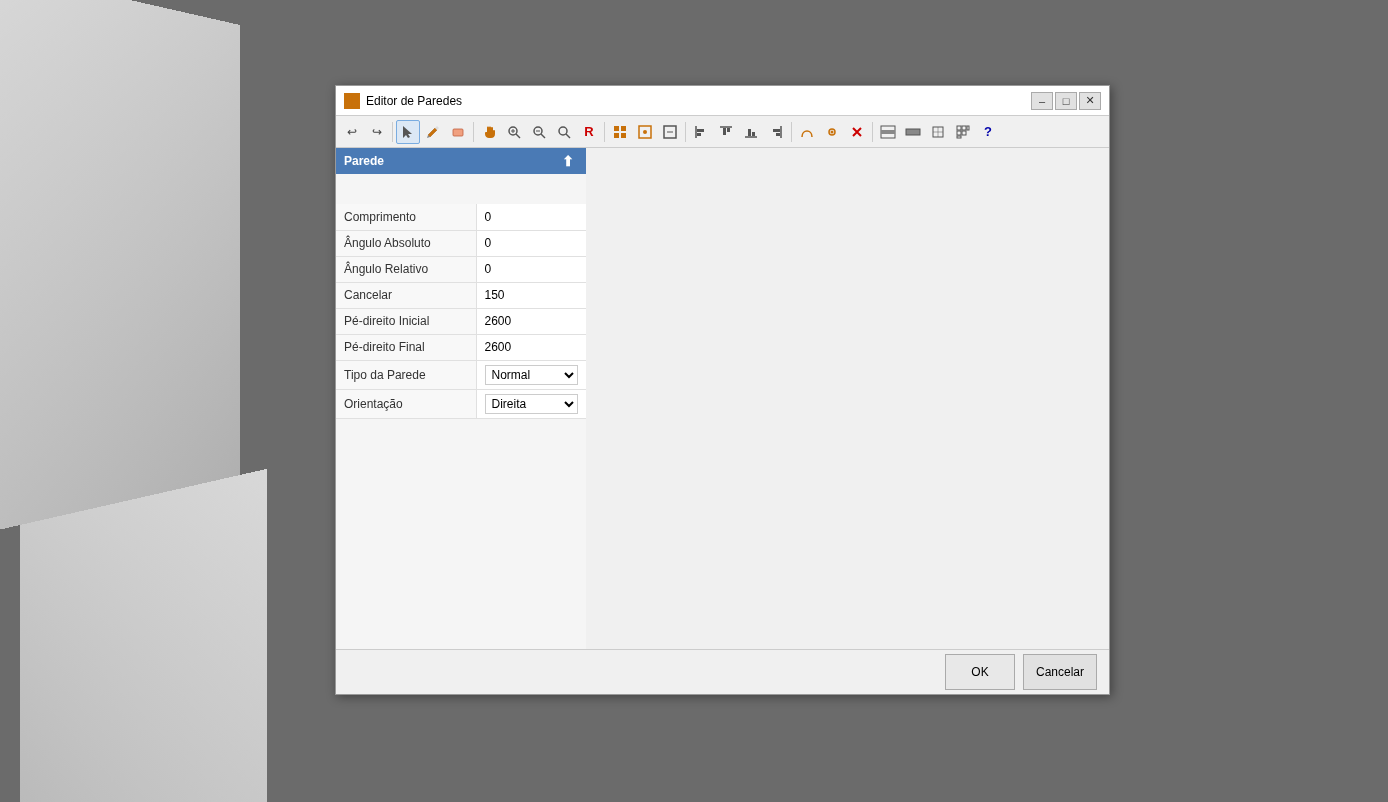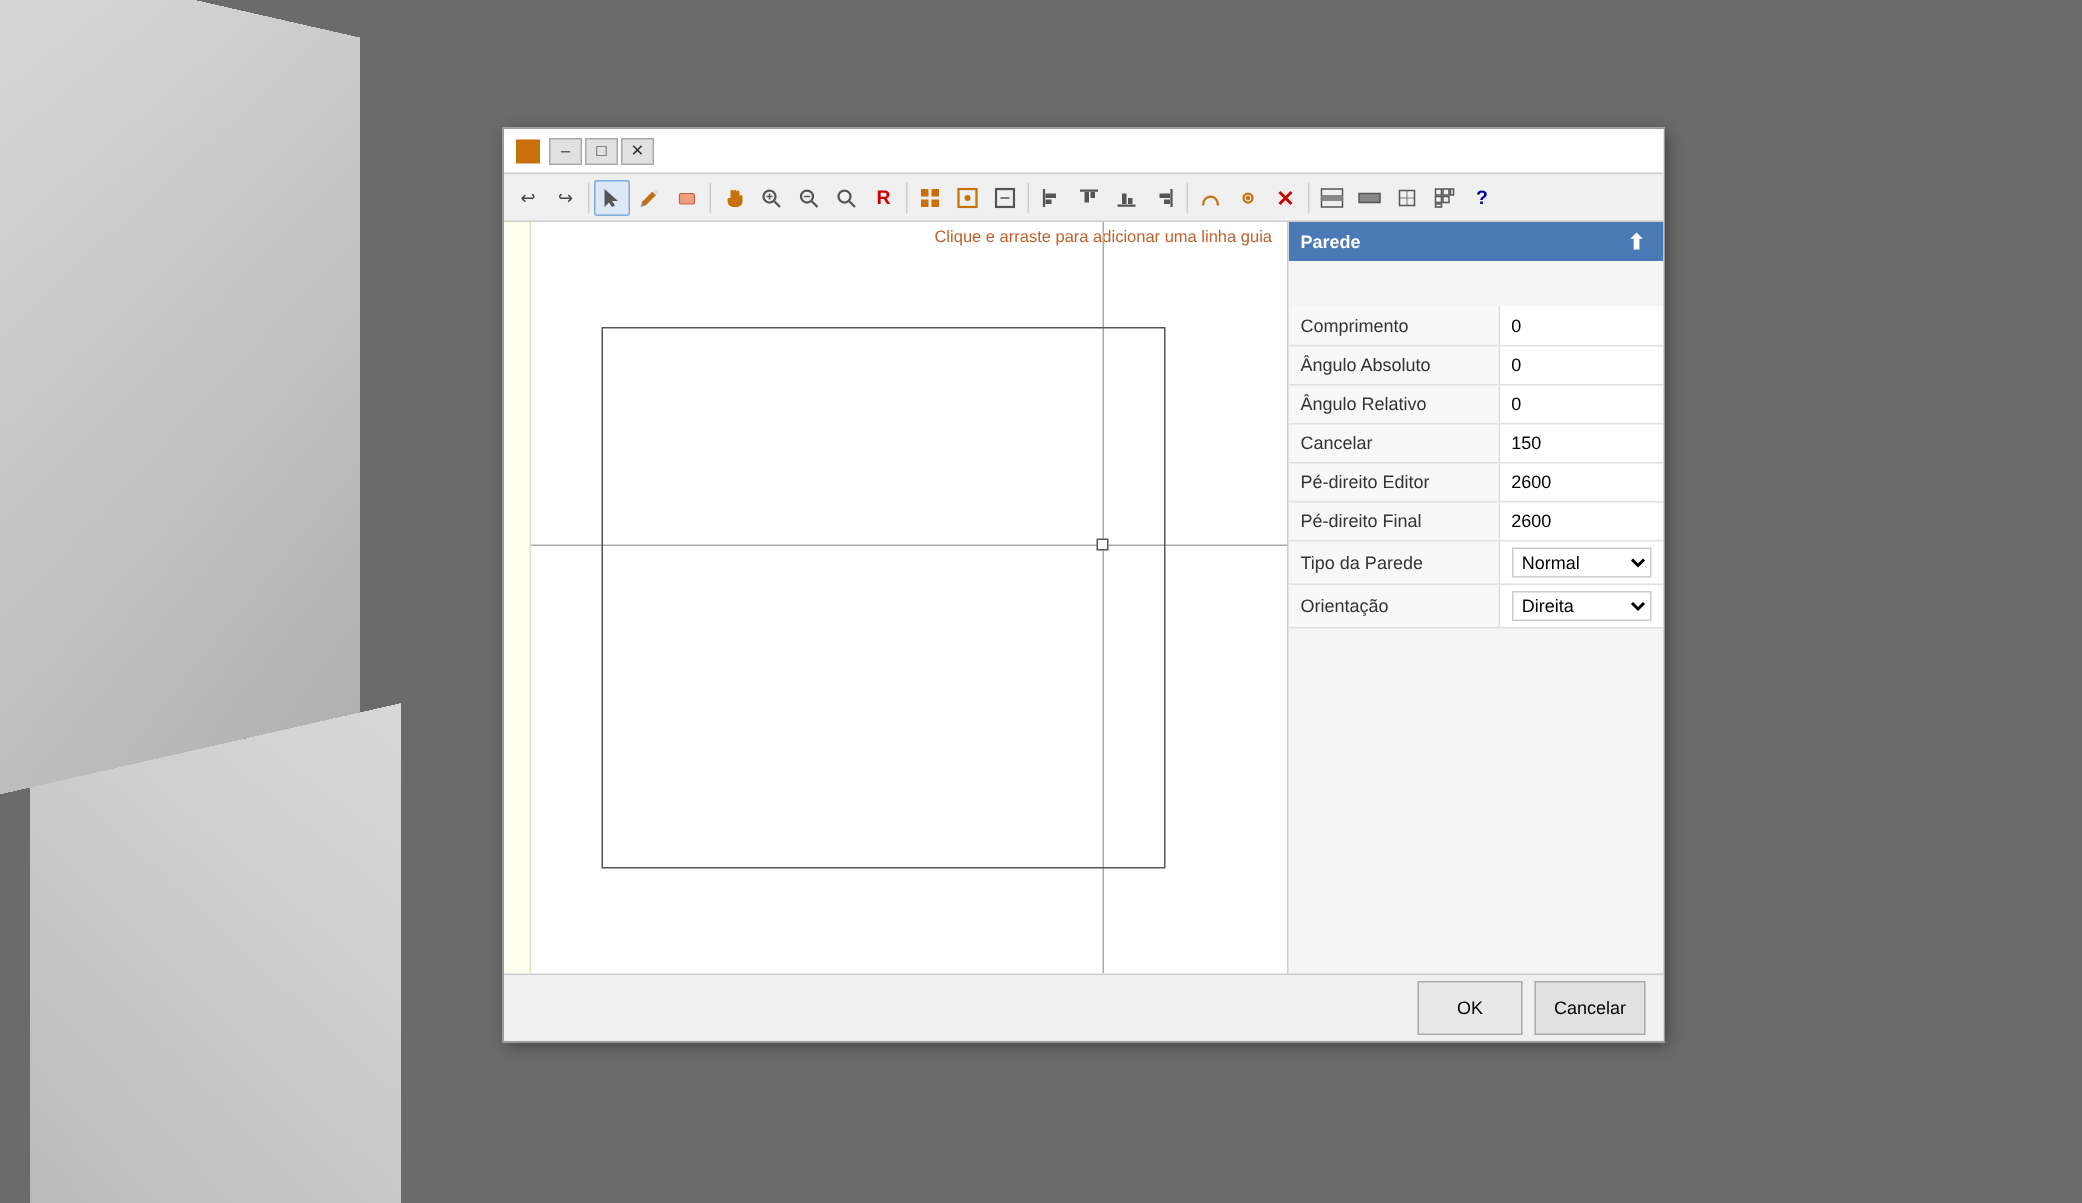--- a/index.html
+++ b/index.html
@@ -290,20 +290,21 @@
 <div class="dialog-window">
 
   <div class="title-bar">
     <div class="title-bar-icon">
       <svg width="14" height="14" viewBox="0 0 14 14">
         <rect x="1" y="1" width="12" height="12" fill="none" stroke="#c8710a" stroke-width="1.5"></rect>
         <line x1="1" y1="7" x2="13" y2="7" stroke="#c8710a" stroke-width="1.5"></line>
         <line x1="7" y1="1" x2="7" y2="13" stroke="#c8710a" stroke-width="1.5"></line>
       </svg>
     </div>
+    <span class="title-bar-text">Editor de Paredes</span>
     <div class="title-bar-buttons">
       <div class="title-btn">–</div>
       <div class="title-btn">□</div>
       <div class="title-btn close-btn">✕</div>
     </div>
   </div>
 
   <div class="toolbar">
     <div class="tool-btn" title="Desfazer">↩</div>
     <div class="tool-btn" title="Refazer">↪</div>
@@ -447,32 +448,20 @@
           <rect x="1" y="6" width="4" height="4" fill="none" stroke="#555" stroke-width="1"></rect>
           <rect x="6" y="6" width="4" height="4" fill="none" stroke="#555" stroke-width="1"></rect>
           <rect x="1" y="11" width="4" height="2" fill="none" stroke="#555" stroke-width="1"></rect>
         </svg>
     </div>
     <div class="tool-btn" title="Ajuda" style="font-weight:bold;color:#00a;font-size:13px;">?</div>
   </div>
 
   <div class="content-area">
 
-    <div class="canvas-area">
-      <span class="canvas-guide-text">Clique e arraste para adicionar uma linha guia</span>
-      <div class="canvas-ruler-left"></div>
-
-      <div class="canvas-hline" style="top: 43%;"></div>
-
-      <div class="canvas-vline" style="left: calc(18px + 73%);"></div>
-
-      <div class="canvas-rect" style="left: calc(18px + 9%); top: 14%; width: 72%; height: 72%;"></div>
-
-      <div class="canvas-handle" style="left: calc(18px + 73% - 4px); top: calc(43% - 4px);"></div>
-    </div>
 
     <div class="right-panel">
       <div class="panel-header">
         <span class="panel-header-title">Parede</span>
         <div class="panel-collapse-btn">⬆</div>
       </div>
       <div style="flex:1; overflow-y:auto;margin-top:30px;">
         <table class="props-table">
           <tbody>
 
@@ -499,21 +488,21 @@
 
 
             <tr>
               <td>Cancelar</td>
               <td>
                 <input class="prop-input" type="text" value="150" style="">
               </td>
             </tr>
 
             <tr>
-              <td>Pé-direito Editor</td>
+              <td>Pé-direito Inicial</td>
               <td>
                 <input class="prop-input" type="text" value="2600" style="">
               </td>
             </tr>
 
             <tr>
               <td>Pé-direito Final</td>
               <td>
                 <input class="prop-input" type="text" value="2600" style="">
               </td>

